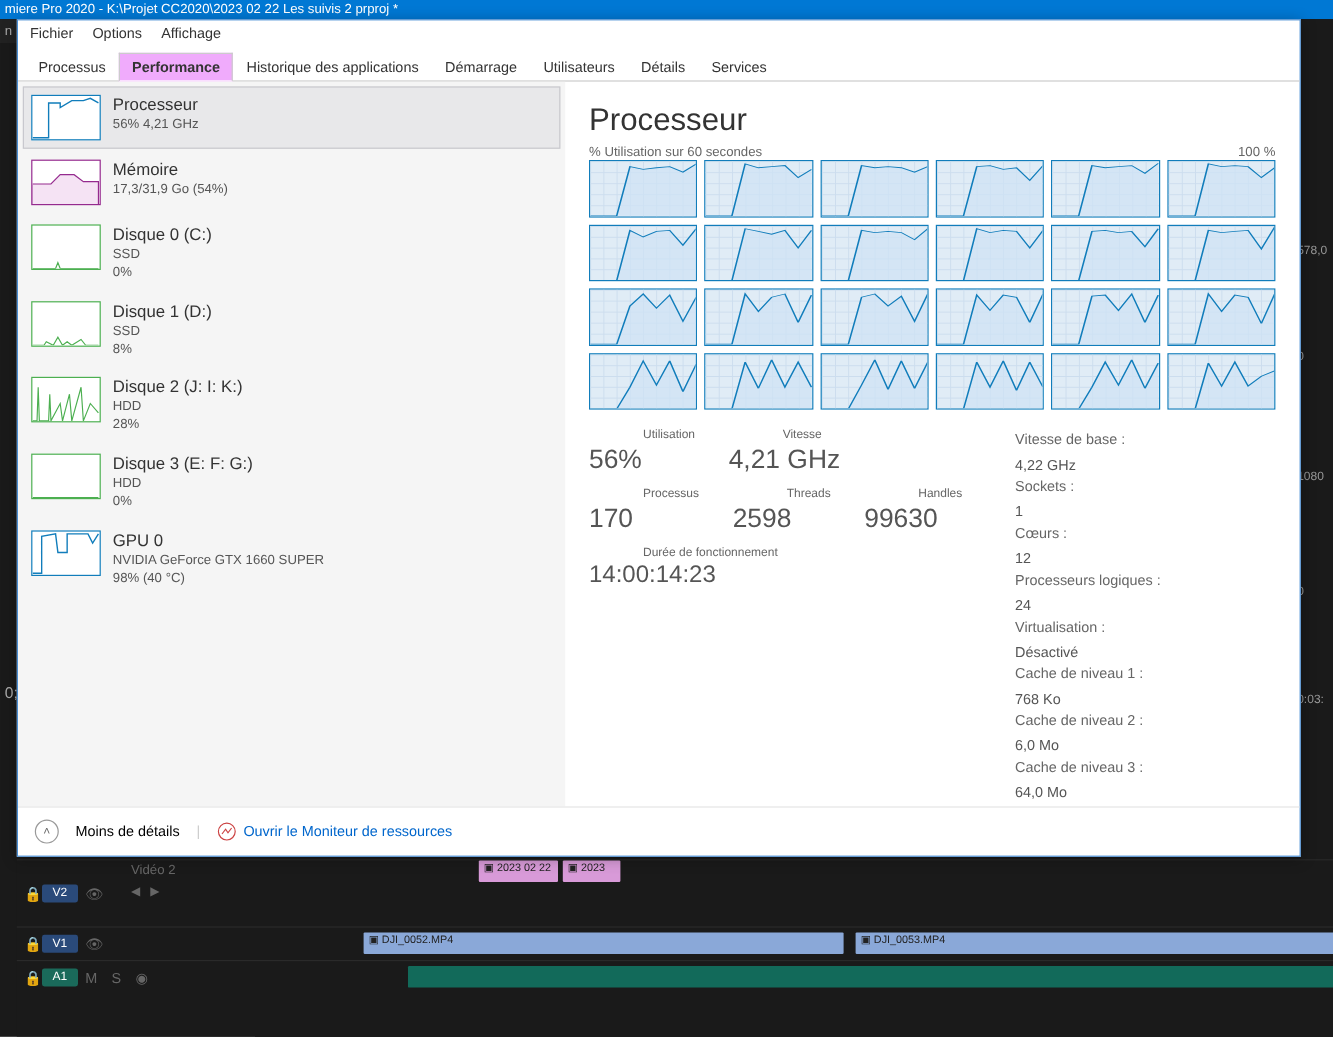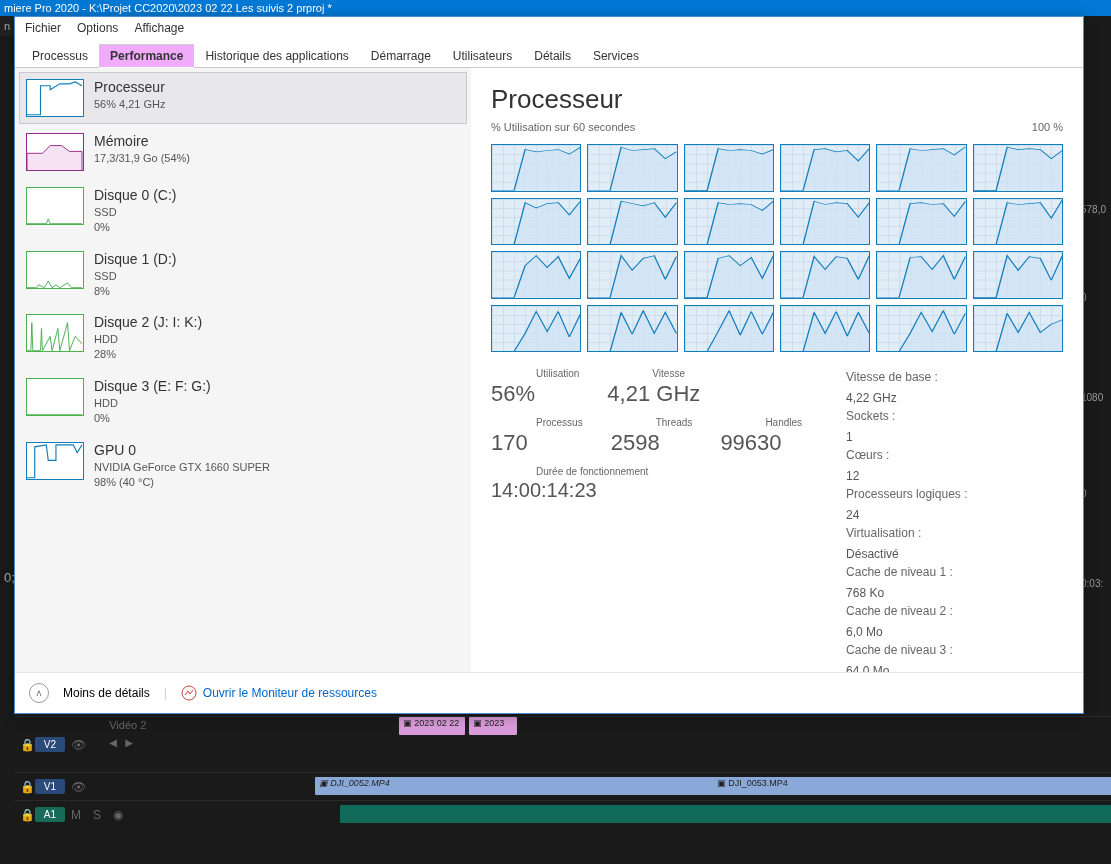--- a/index.html
+++ b/index.html
@@ -47,21 +47,21 @@
 .side-item.sel { background:#e8e8ea; border:1px solid #c8c8ce;}
 .side-thumb { width:58px; height:38px; border:1px solid #117dbb; background:#fff; position:relative; overflow:hidden;}
 .side-thumb.mem { border-color:#952a8e;}
 .side-thumb.disk, .side-thumb.gpu2 { border-color:#4caf50;}
 .side-info .title { font-size:14px; color:#333; margin-bottom:2px;}
 .side-info .sub { font-size:11px; color:#555; line-height:1.35;}
 .main { flex:1; padding:16px 20px 6px; overflow:auto;}
 .main-head { display:flex; align-items:baseline; justify-content:space-between; margin-bottom:6px;}
 .main-title { font-size:26px; font-weight:300; color:#333;}
 .main-sub { font-size:14px; color:#555;}
-.chart-label-row { display:flex; justify-content:space-between; font-size:11px; color:#666; margin-bottom:11px;}
+.chart-label-row { display:flex; justify-content:space-between; font-size:11px; color:#666; margin-bottom:0;}
 .cores-grid { display:grid; grid-template-columns:repeat(6,1fr); gap:6px; margin-bottom:16px;}
 .core { aspect-ratio:95/50; border:1px solid #117dbb; background:
   linear-gradient(#e0ecf6,#e0ecf6) repeat; position:relative; overflow:hidden;}
 .core::before { content:""; position:absolute; inset:0;
   background-image:
     linear-gradient(to right, #cde 1px, transparent 1px),
     linear-gradient(to bottom, #cde 1px, transparent 1px);
   background-size: 12.5% 20%;
 }
 .core svg { position:absolute; inset:0; width:100%; height:100%;}
@@ -114,21 +114,21 @@
   </div>
   <div class="tl-row">
     <span class="tl-icons">
         <span>🔒</span>
       </span>
     <span class="tl-label v1">V1</span>
     <span class="tl-icons">
         <span>👁</span>
       </span>
     <div class="clips-area">
-      <div class="clip blue" style="position:absolute; left:212px; top:4px; width:400px;font-style:italic;">▣ <span>DJI_0052.MP4</span></div>
+      <div class="clip blue" style="position:absolute; left:200px; top:4px; width:400px;">▣ <span>DJI_0052.MP4</span></div>
       <div class="clip blue" style="position:absolute; left:610px; top:4px; width:460px;">▣ <span>DJI_0053.MP4</span></div>
     </div>
   </div>
   <div class="tl-row">
     <span class="tl-icons">
         <span>🔒</span>
       </span>
     <span class="tl-label a1">A1</span>
     <span class="tl-icons">
       <span>M</span>

